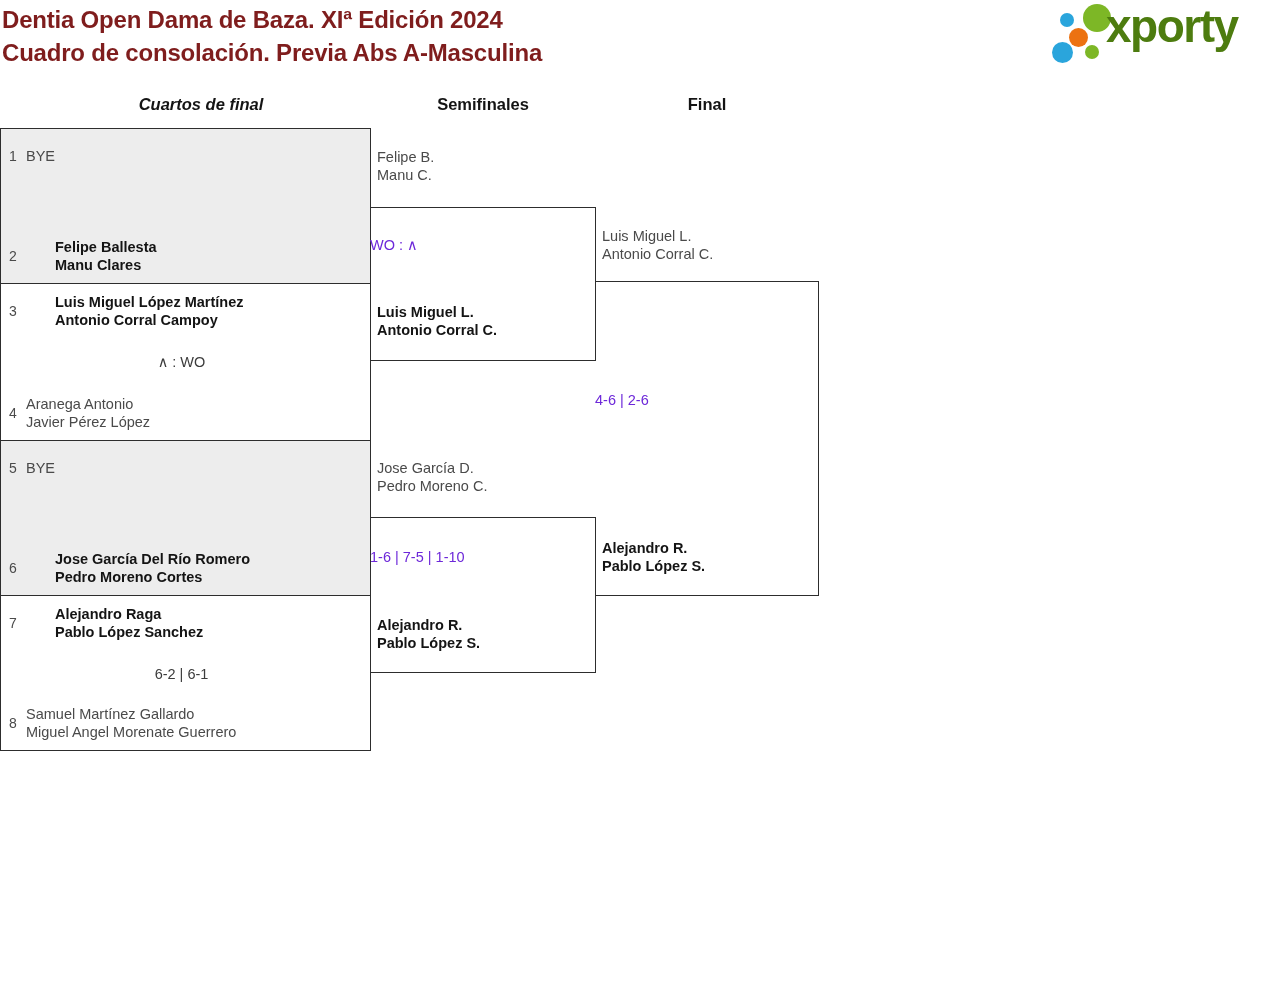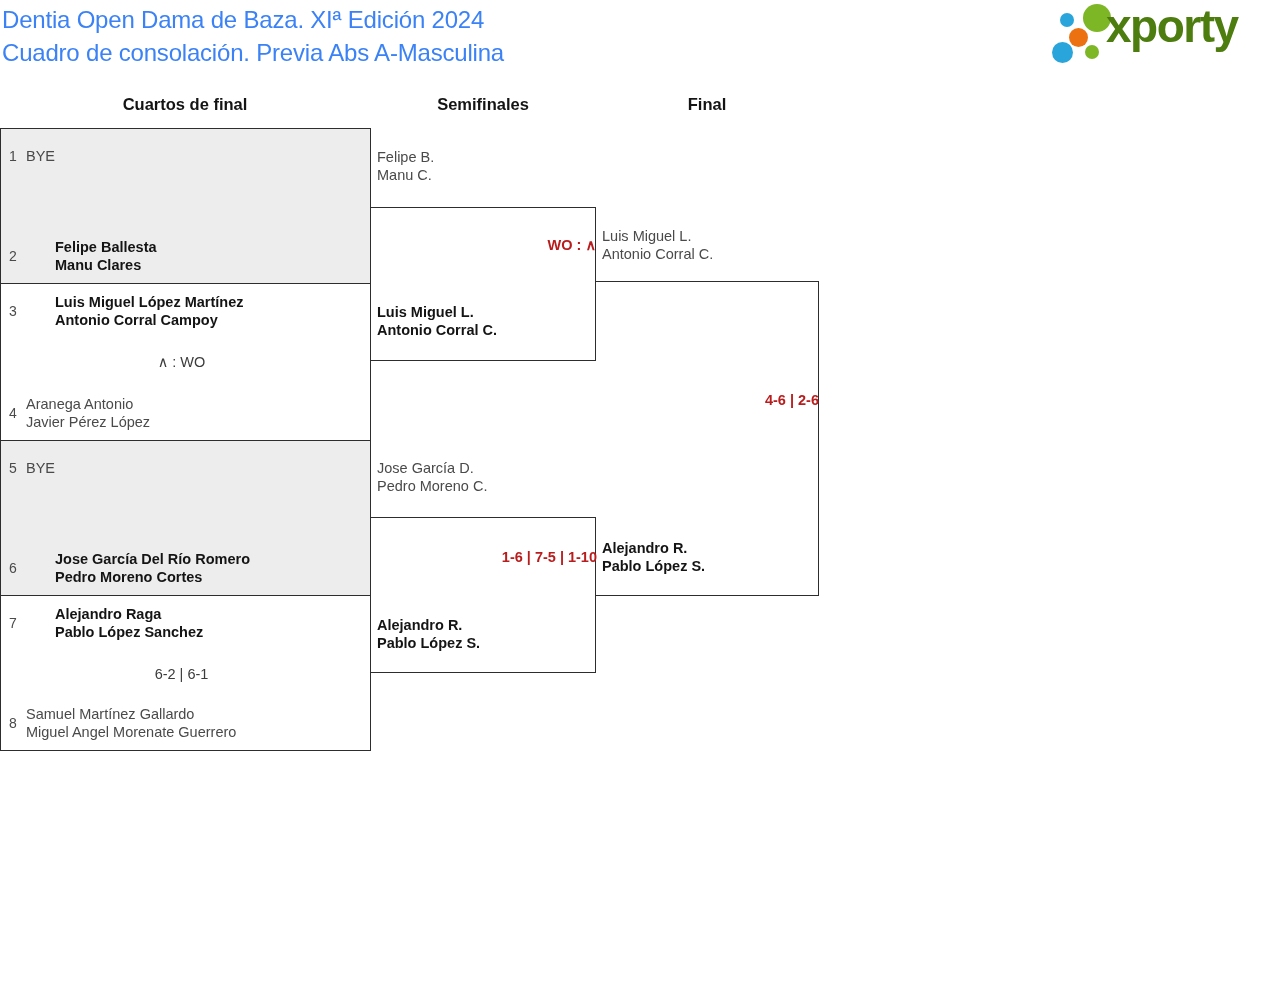--- a/index.html
+++ b/index.html
@@ -4,21 +4,21 @@
 <style>
   * { margin:0; padding:0; box-sizing:border-box; }
   html,body { background:#ffffff; }
   body {
     width:1280px; height:982px; position:relative; overflow:hidden;
     font-family:"Liberation Sans", sans-serif; color:#151515;
   }
   .abs { position:absolute; }
 
   
-  .title { left:2px; top:3px; font-size:24px; font-weight:400; line-height:33px; letter-spacing:-0.2px; color:#3b82f6; }
+  .title { left:2px; top:3px; font-size:24px; font-weight:700; line-height:33px; letter-spacing:-0.2px; color:#7f1d1d; }
   .logo { left:1050px; top:0; width:226px; height:66px; cursor:pointer; }
   .dot { position:absolute; border-radius:50%; }
   .logo-text { position:absolute; left:56px; top:-1px; font-size:46px; font-weight:700; letter-spacing:-1.5px; }
 
   
   .round-header { top:95px; height:22px; text-align:center; font-size:16.5px; font-weight:700; color:#141414; }
 
   
   .qfbox { left:0; width:371px; border:1px solid #2d2d2d; background:#ffffff; }
   .qfbox.shade { background:#ededed; }
@@ -28,40 +28,40 @@
   .names { font-size:14.5px; line-height:18px; color:#4a4a4a; }
   .names.win { font-weight:700; color:#141414;margin-left:29px; }
   .score { position:absolute; left:0; right:8px; text-align:center; font-size:14.5px; line-height:20px; color:#3c3c3c; }
   .qfbox .score { top:68px; }
 
   
   .sfbox { left:370px; width:226px; border:1px solid #2d2d2d; background:transparent; }
   .finalbox { left:595px; top:281px; width:224px; height:315px; border:1px solid #2d2d2d; border-left:none; background:transparent; }
   .advance { font-size:14.5px; line-height:18px; color:#4a4a4a; }
   .advance.win { font-weight:700; color:#141414; }
-  .scorebar { text-align:right; font-size:14.5px; line-height:20px; color:#b91c1c;font-weight:bold; }
+  .scorebar { text-align:left; font-size:14.5px; line-height:20px; color:#6d28d9; }
 </style>
 </head>
 <body>
 
 <div class="abs title">
   <div>Dentia Open Dama de Baza. XIª Edición 2024</div>
   <div>Cuadro de consolación. Previa Abs A-Masculina</div>
 </div>
 
 <div class="abs logo">
   <span class="dot" style="left:33px; top:4px; width:28px; height:28px; background:#7db726;"></span>
   <span class="dot" style="left:10px; top:13px; width:14px; height:14px; background:#2aa5dc;"></span>
   <span class="dot" style="left:19px; top:28px; width:19px; height:19px; background:#ec7211;"></span>
   <span class="dot" style="left:2px; top:42px; width:21px; height:21px; background:#2aa5dc;"></span>
   <span class="dot" style="left:35px; top:45px; width:14px; height:14px; background:#7db726;"></span>
   <span class="logo-text" style="color:#4d7c0f;">xporty</span>
 </div>
 
-<div class="abs round-header" style="left:0; width:370px;">Cuartos de final</div>
+<div class="abs round-header" style="left:16px; width:370px;font-style:italic;">Cuartos de final</div>
 <div class="abs round-header" style="left:370px; width:226px;">Semifinales</div>
 <div class="abs round-header" style="left:595px; width:224px;">Final</div>
 
 <div class="abs qfbox shade" style="top:128px; height:156px;">
   <div class="slot top">
     <span class="seed">1</span>
     <span class="names">
       <div>BYE</div>
 
     </span>

